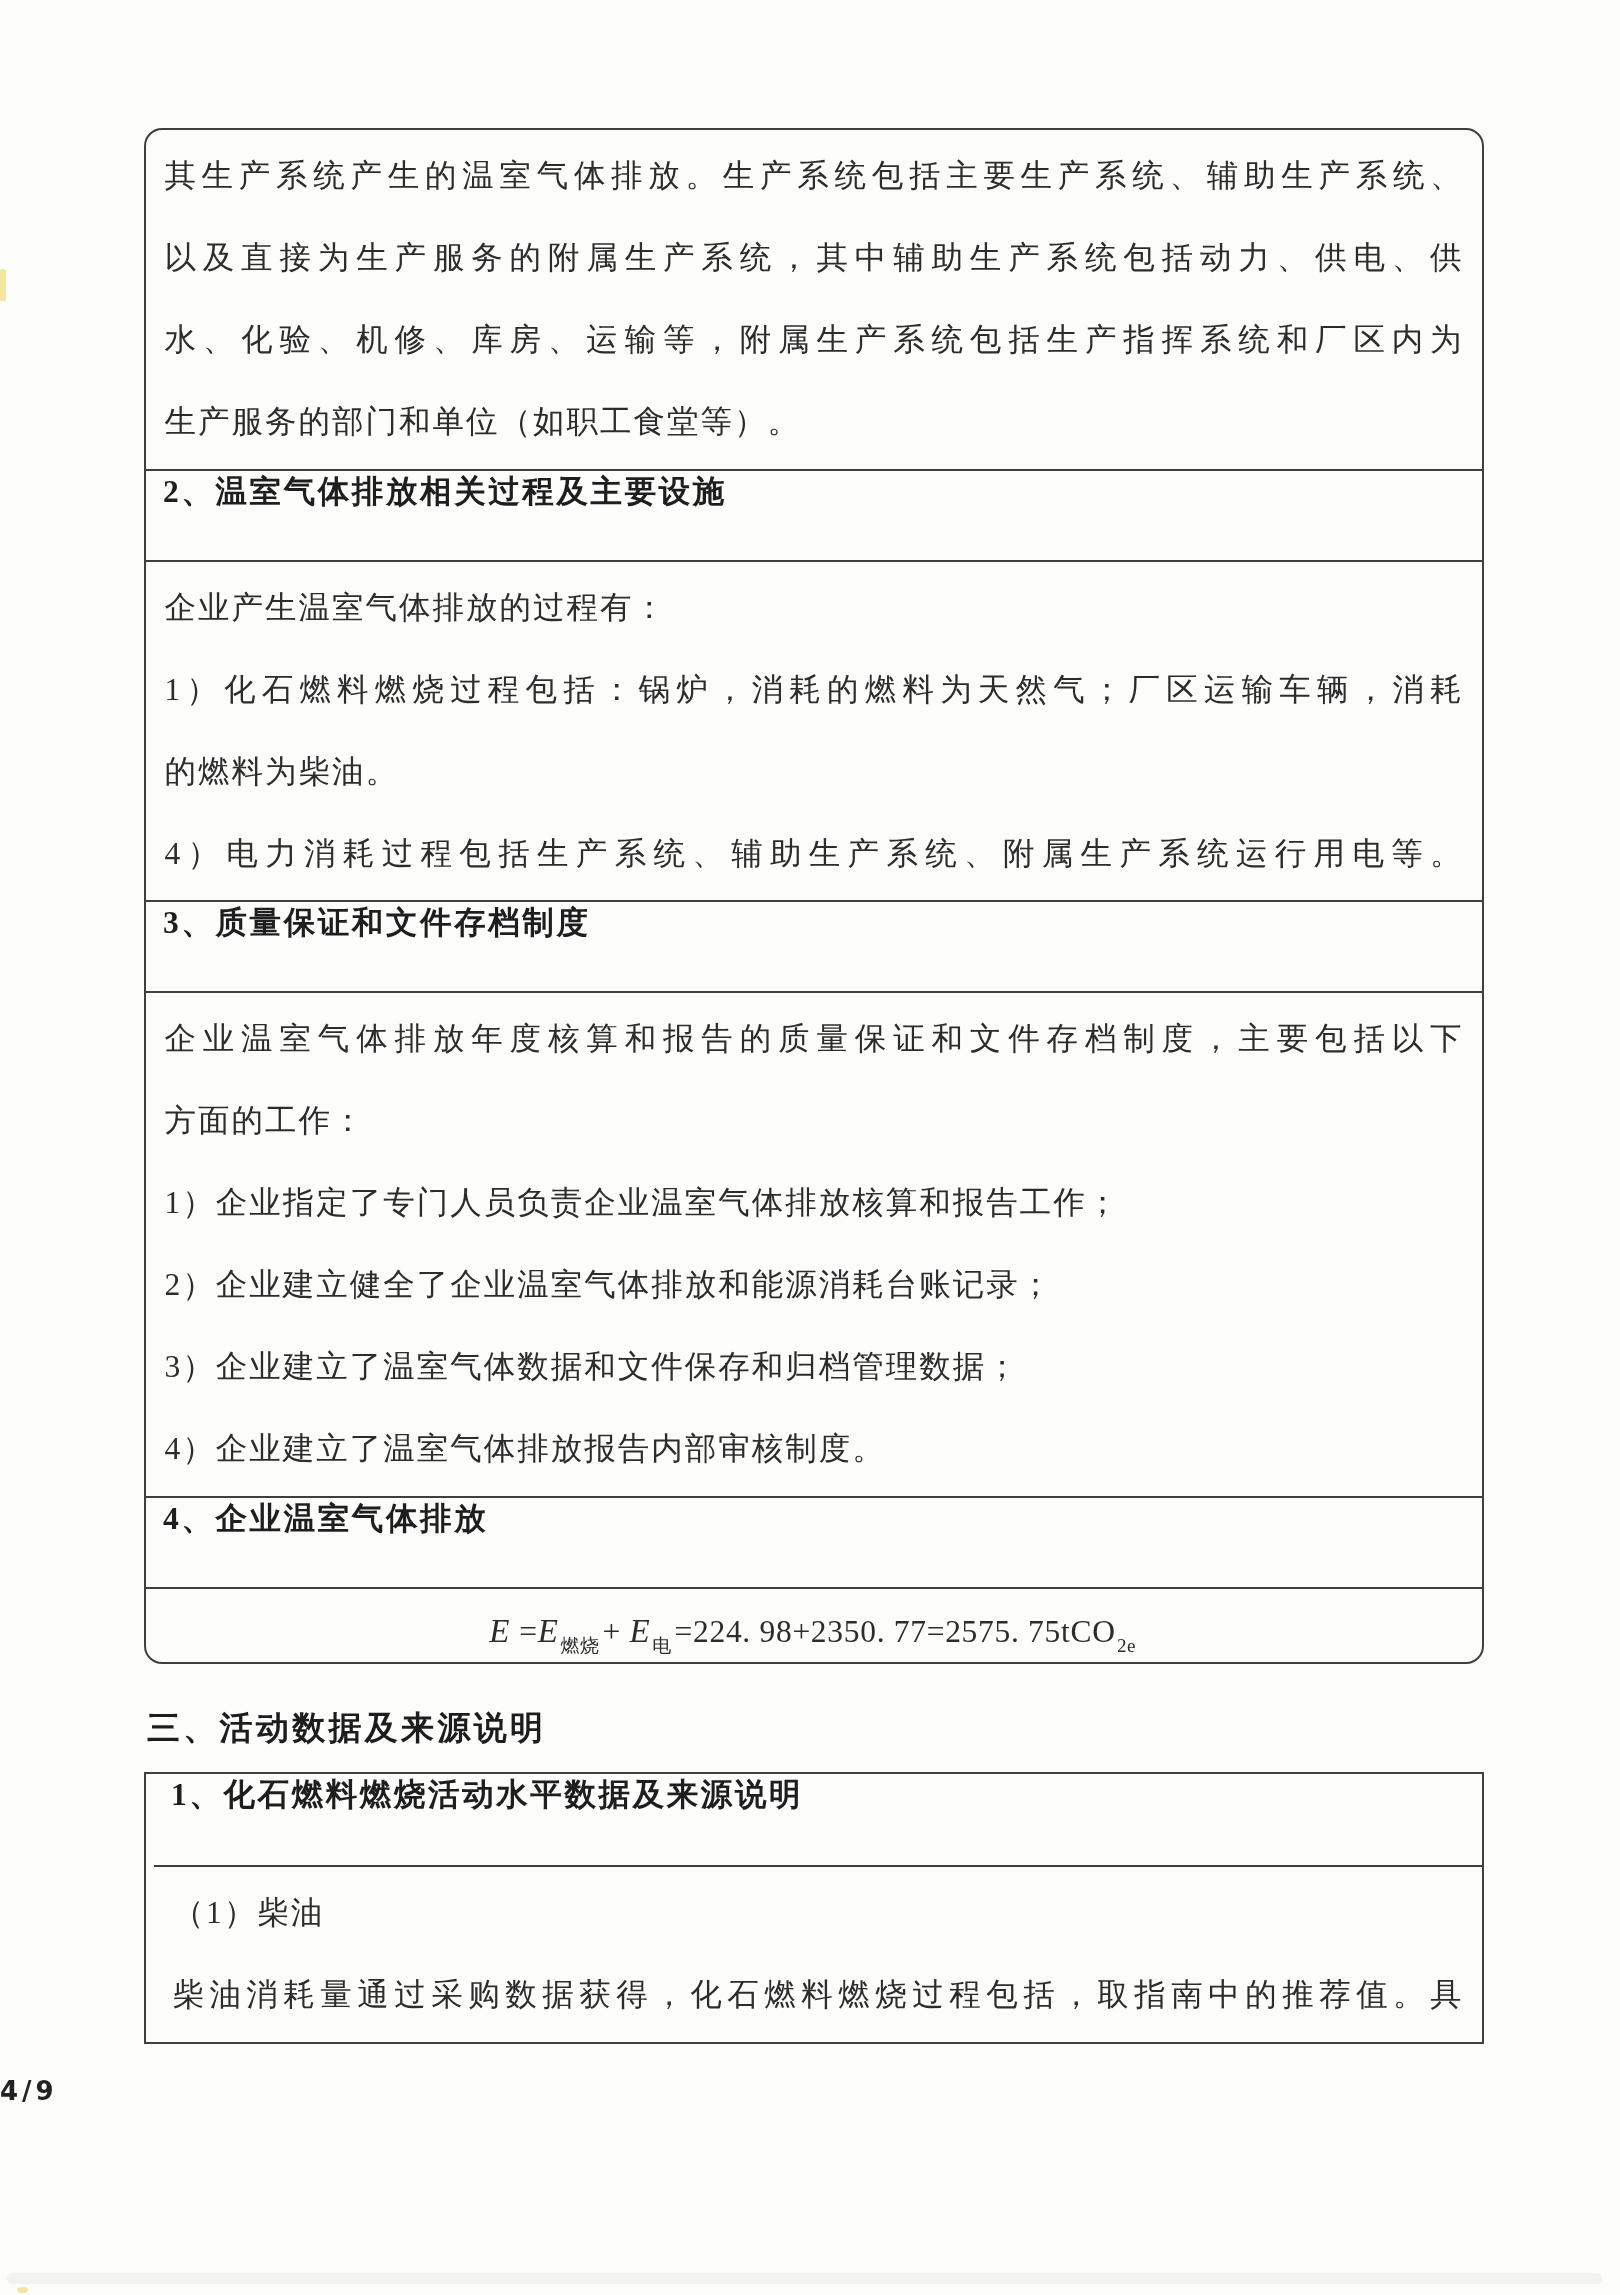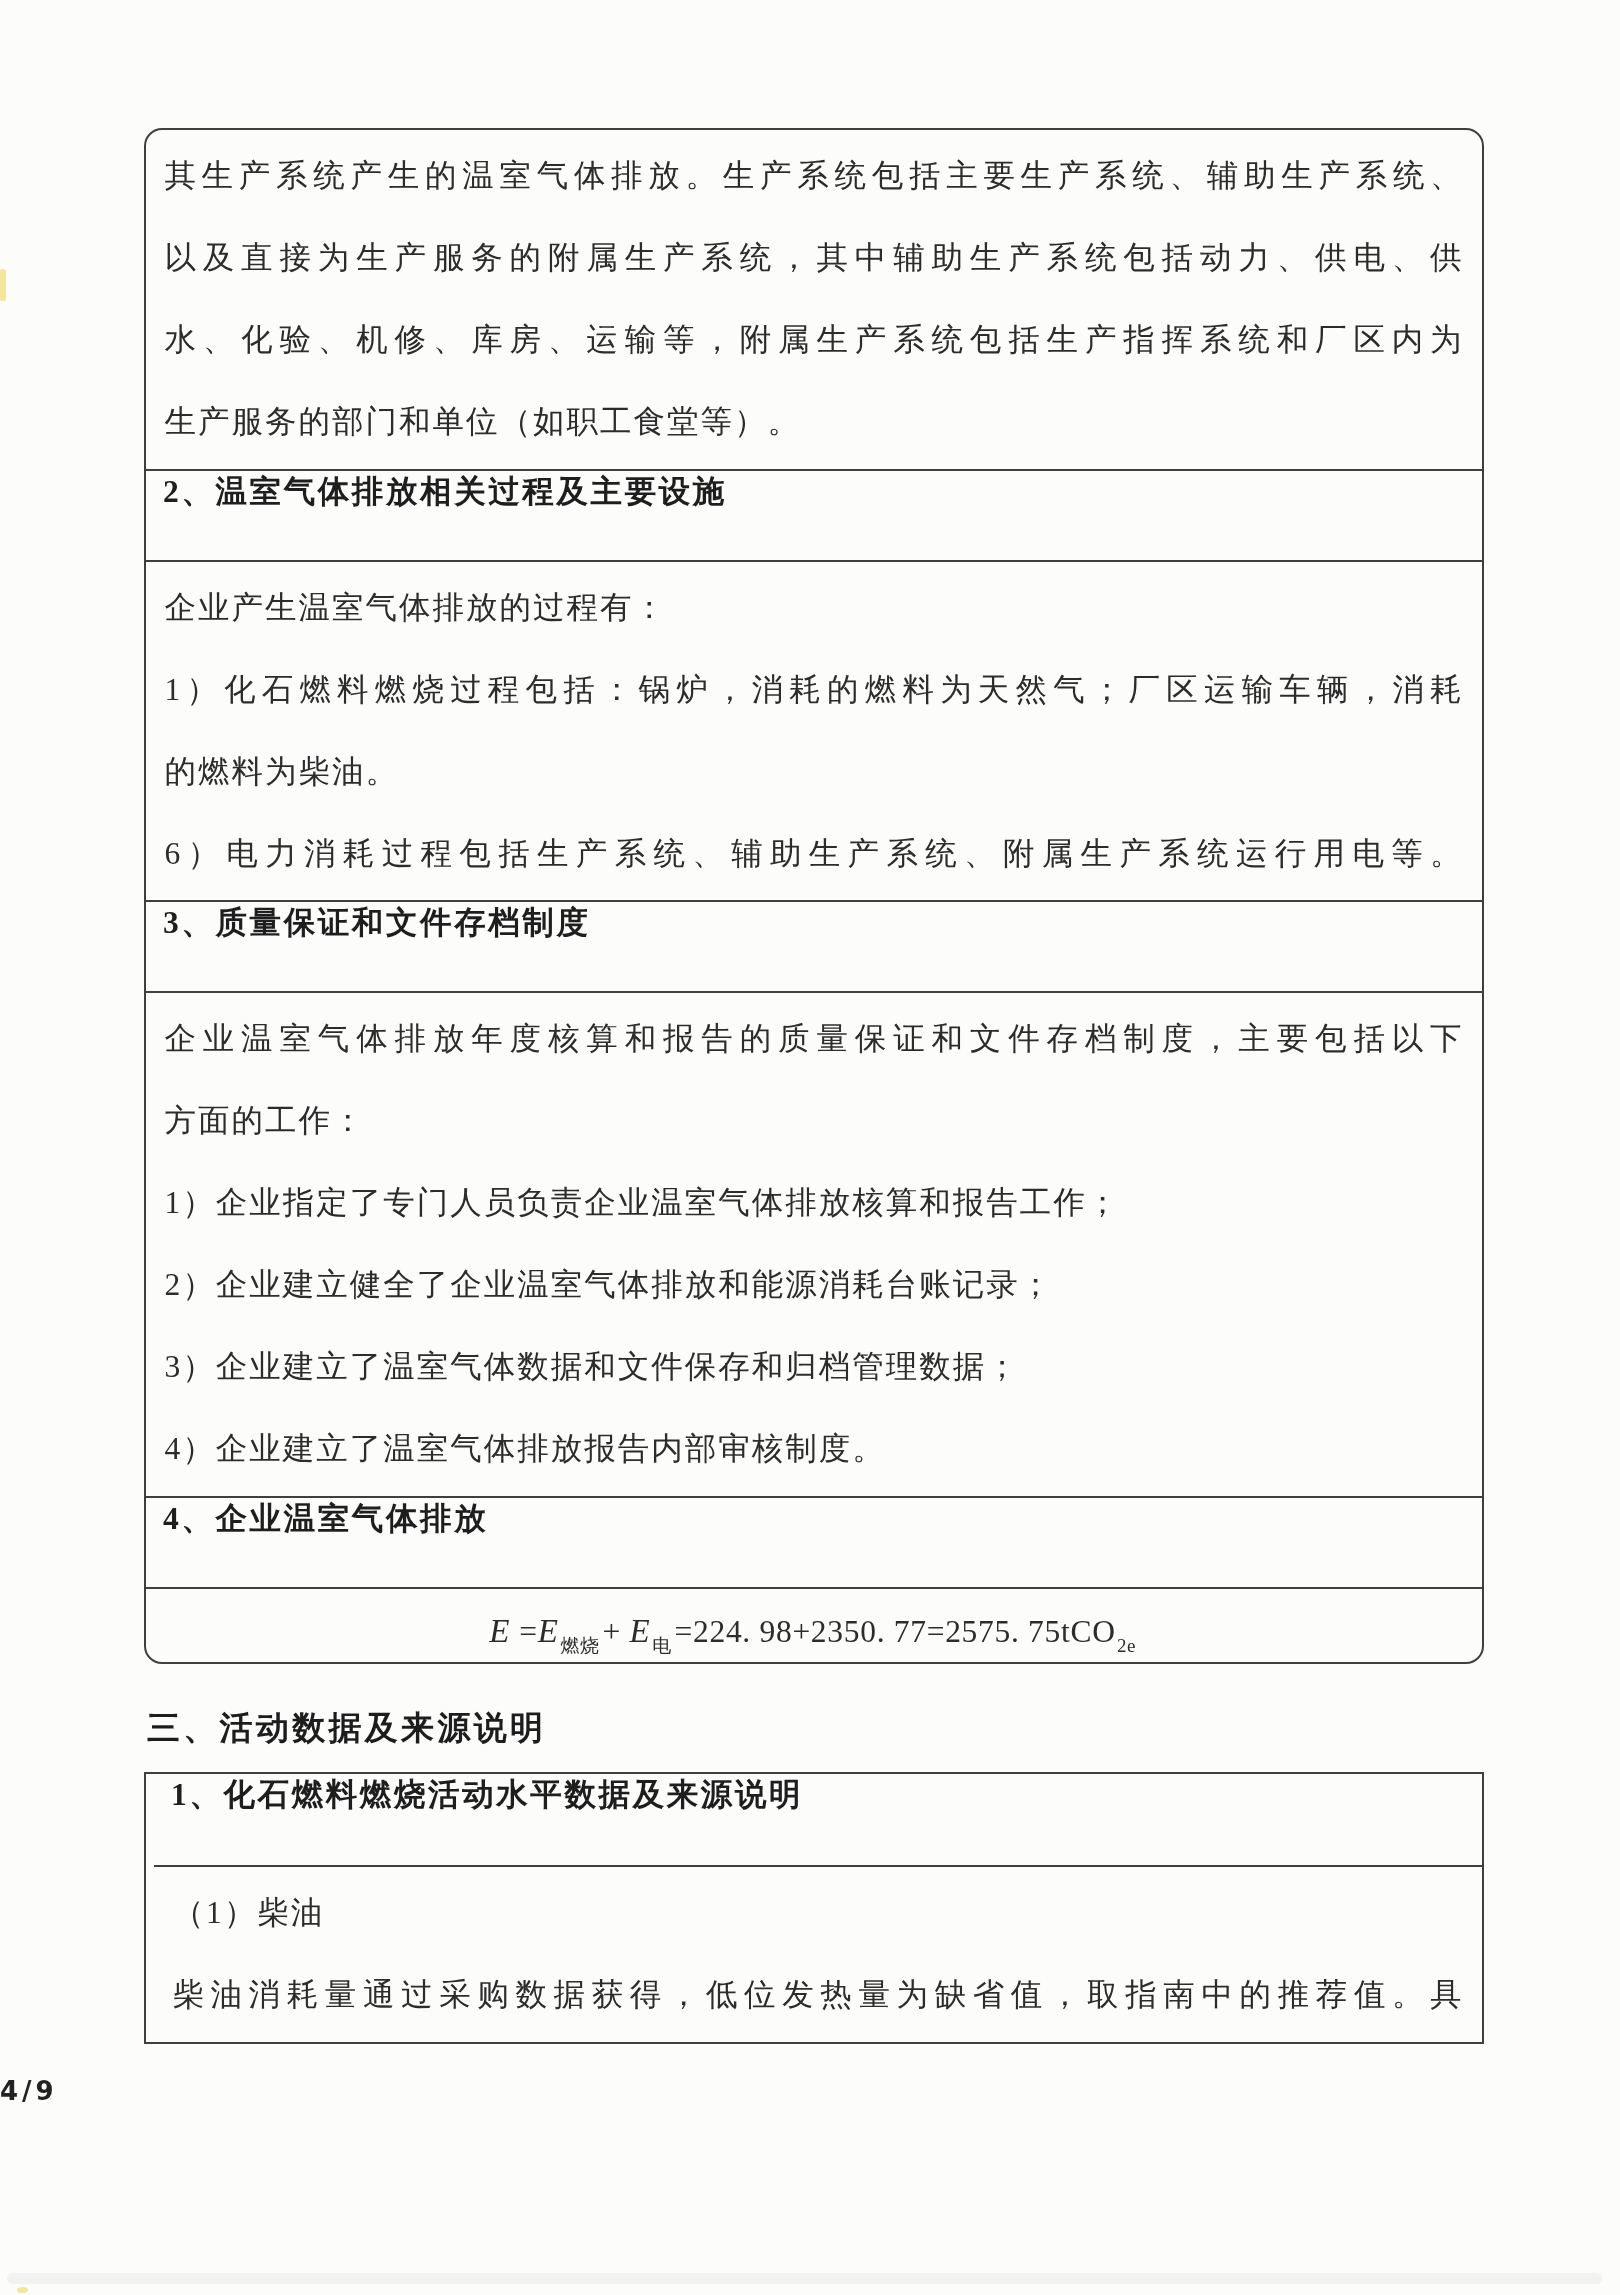--- a/index.html
+++ b/index.html
@@ -115,21 +115,21 @@
         <div class="line fill">水、化验、机修、库房、运输等，附属生产系统包括生产指挥系统和厂区内为</div>
         <div class="line">生产服务的部门和单位（如职工食堂等）。</div>
       </div>
       <div class="row header">
         <div class="line">2、温室气体排放相关过程及主要设施</div>
       </div>
       <div class="row content">
         <div class="line">企业产生温室气体排放的过程有：</div>
         <div class="line fill">1）化石燃料燃烧过程包括：锅炉，消耗的燃料为天然气；厂区运输车辆，消耗</div>
         <div class="line">的燃料为柴油。</div>
-        <div class="line fill">6）电力消耗过程包括生产系统、辅助生产系统、附属生产系统运行用电等。</div>
+        <div class="line fill">4）电力消耗过程包括生产系统、辅助生产系统、附属生产系统运行用电等。</div>
       </div>
       <div class="row header">
         <div class="line">3、质量保证和文件存档制度</div>
       </div>
       <div class="row content">
         <div class="line fill">企业温室气体排放年度核算和报告的质量保证和文件存档制度，主要包括以下</div>
         <div class="line">方面的工作：</div>
         <div class="line">1）企业指定了专门人员负责企业温室气体排放核算和报告工作；</div>
         <div class="line">2）企业建立健全了企业温室气体排放和能源消耗台账记录；</div>
         <div class="line">3）企业建立了温室气体数据和文件保存和归档管理数据；</div>
@@ -142,21 +142,21 @@
     </div>
 
   <div class="section-title">三、活动数据及来源说明</div>
 
   <div class="tbl" id="table2">
       <div class="row header">
         <div class="line">1、化石燃料燃烧活动水平数据及来源说明</div>
       </div>
       <div class="row content">
         <div class="line">（1）柴油</div>
-        <div class="line fill">柴油消耗量通过采购数据获得，低位发热量为缺省值，取指南中的推荐值。具</div>
+        <div class="line fill">柴油消耗量通过采购数据获得，化石燃料燃烧过程包括，取指南中的推荐值。具</div>
       </div>
     </div>
 
   <div class="footer">4/9</div>
 
   <div class="speck-yellow-left"></div>
   <div class="speck-yellow-bottom"></div>
   <div class="smudge-bottom"></div>
 
 </div>

